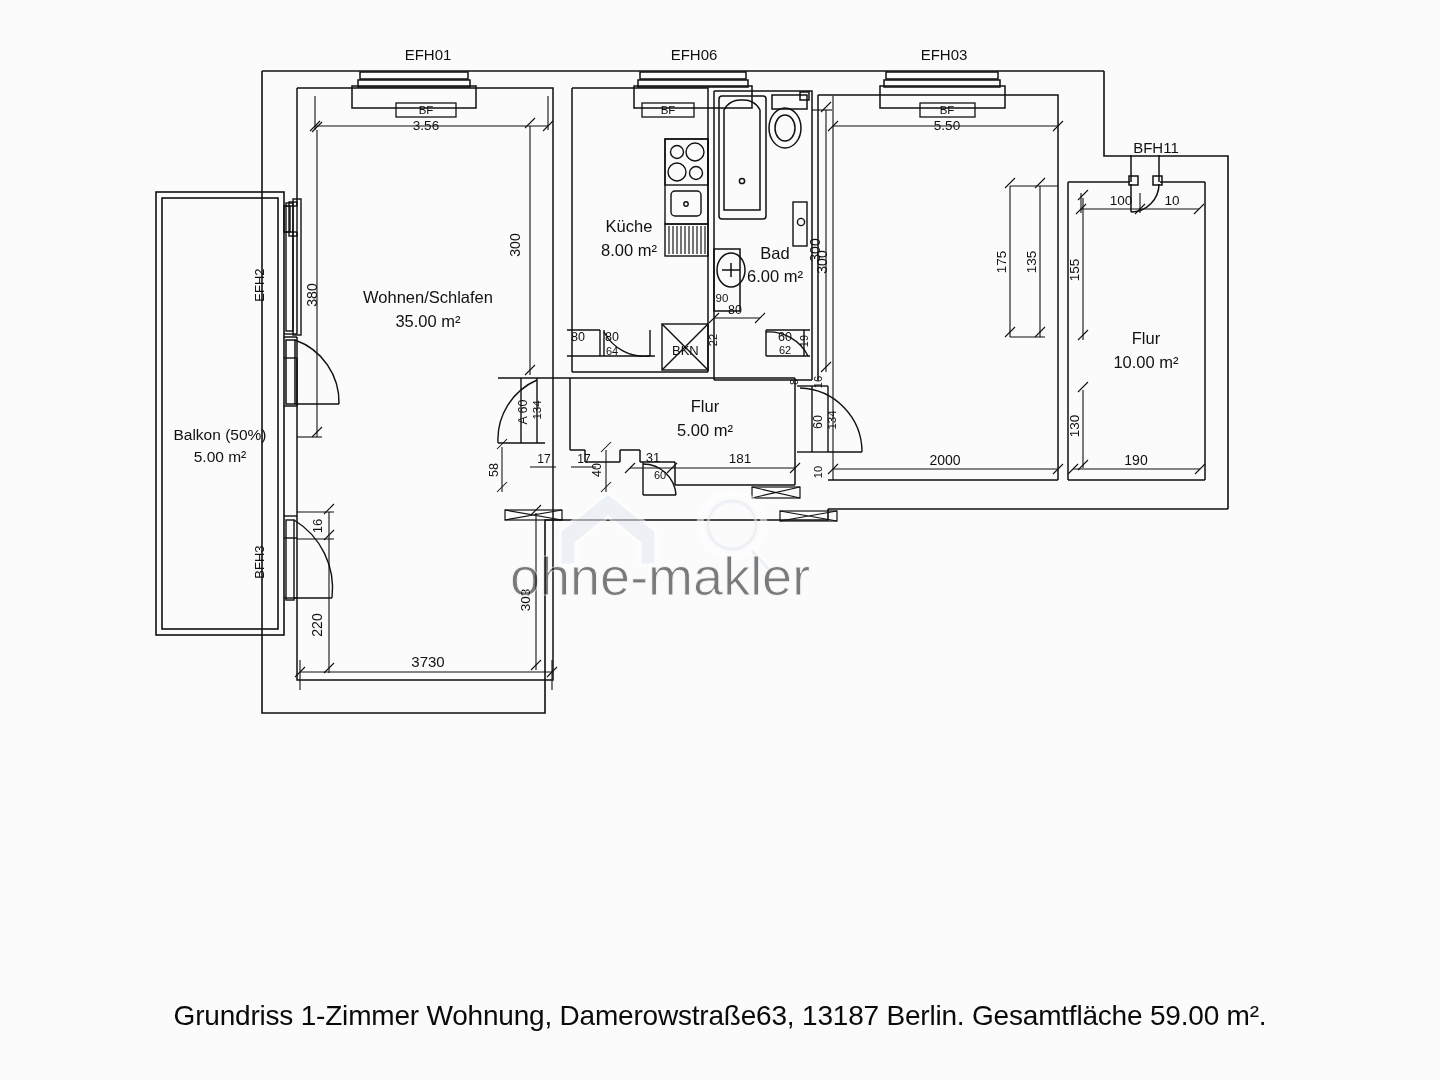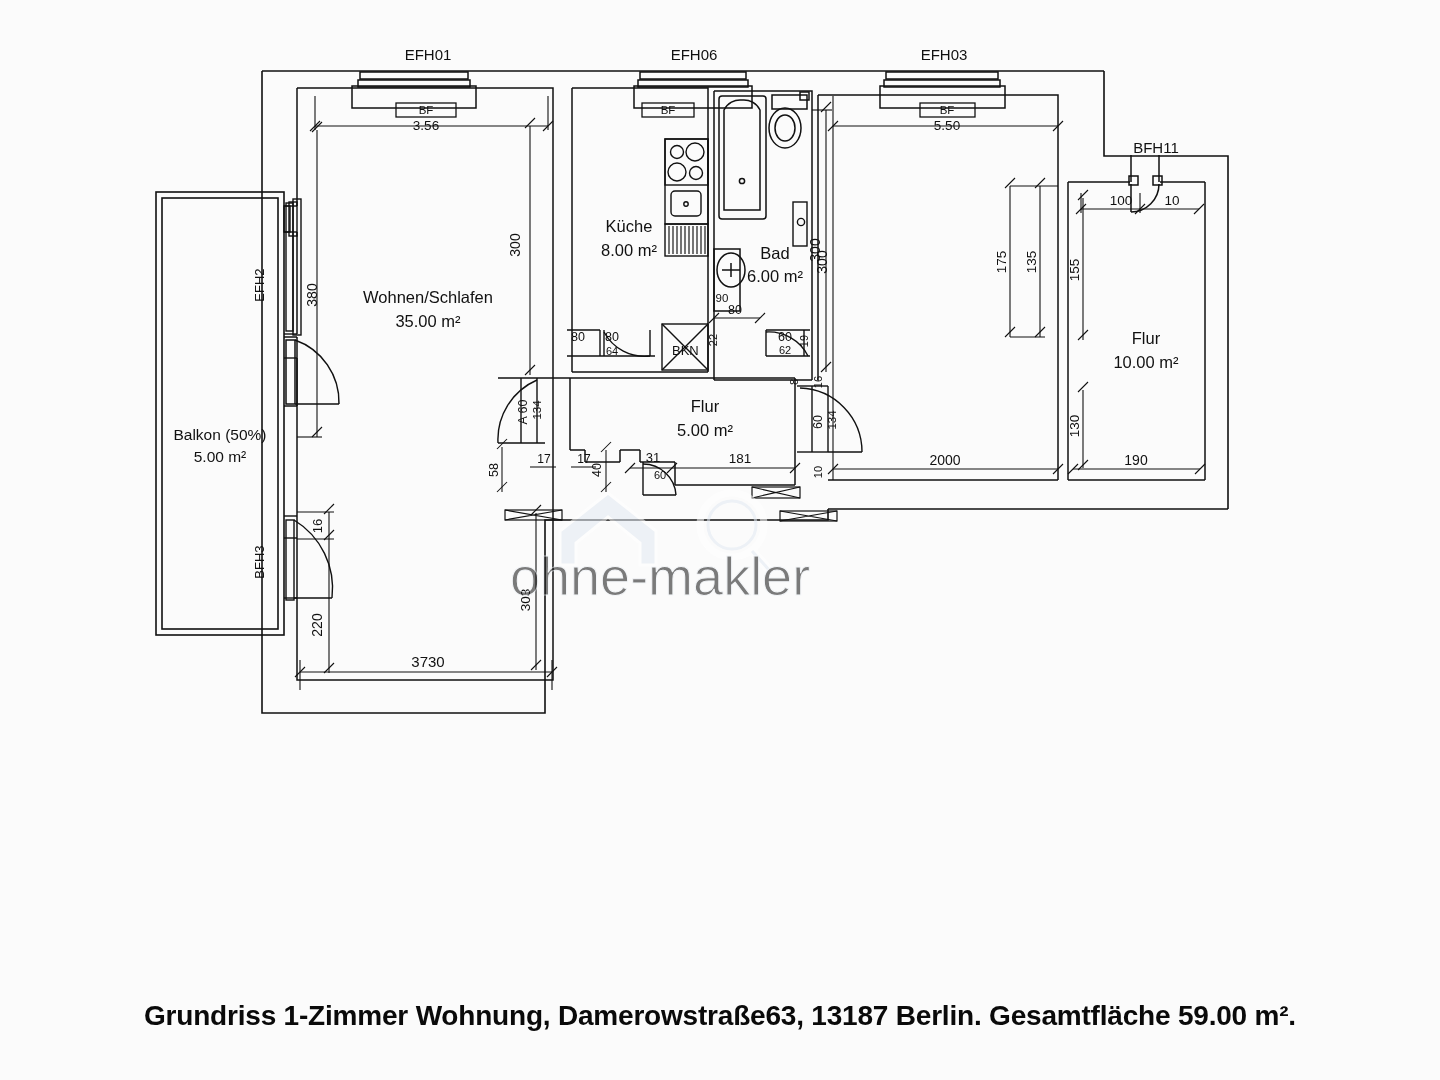--- a/index.html
+++ b/index.html
@@ -1,21 +1,21 @@
 <!DOCTYPE html>
 <html><head>
 <meta charset="utf-8">
 <title>Grundriss</title>
 <style>
   html,body{margin:0;padding:0;background:#ffffff;}
   body{width:1440px;height:1080px;font-family:"Liberation Sans",sans-serif;color:#000;}
   #stage{position:relative;width:1440px;height:1080px;background:#fbfbfb;overflow:hidden;}
   #plan{position:absolute;left:0;top:0;width:1440px;height:1080px;}
   .cap{position:absolute;left:0;top:1000px;width:1440px;text-align:center;
-       font-size:28px;font-weight:700;letter-spacing:-0.2px;
+       font-size:28px;font-weight:400;letter-spacing:-0.2px;
        font-family:"Liberation Sans",sans-serif;color:#0a0a0a;}
   .wm{position:absolute;left:500px;top:465px;width:450px;height:135px;pointer-events:none;}
   svg{display:block;}
   text{font-family:"Liberation Sans",sans-serif;fill:#111;}
 </style>
 </head>
 <body>
 
 <div id="stage">
 

